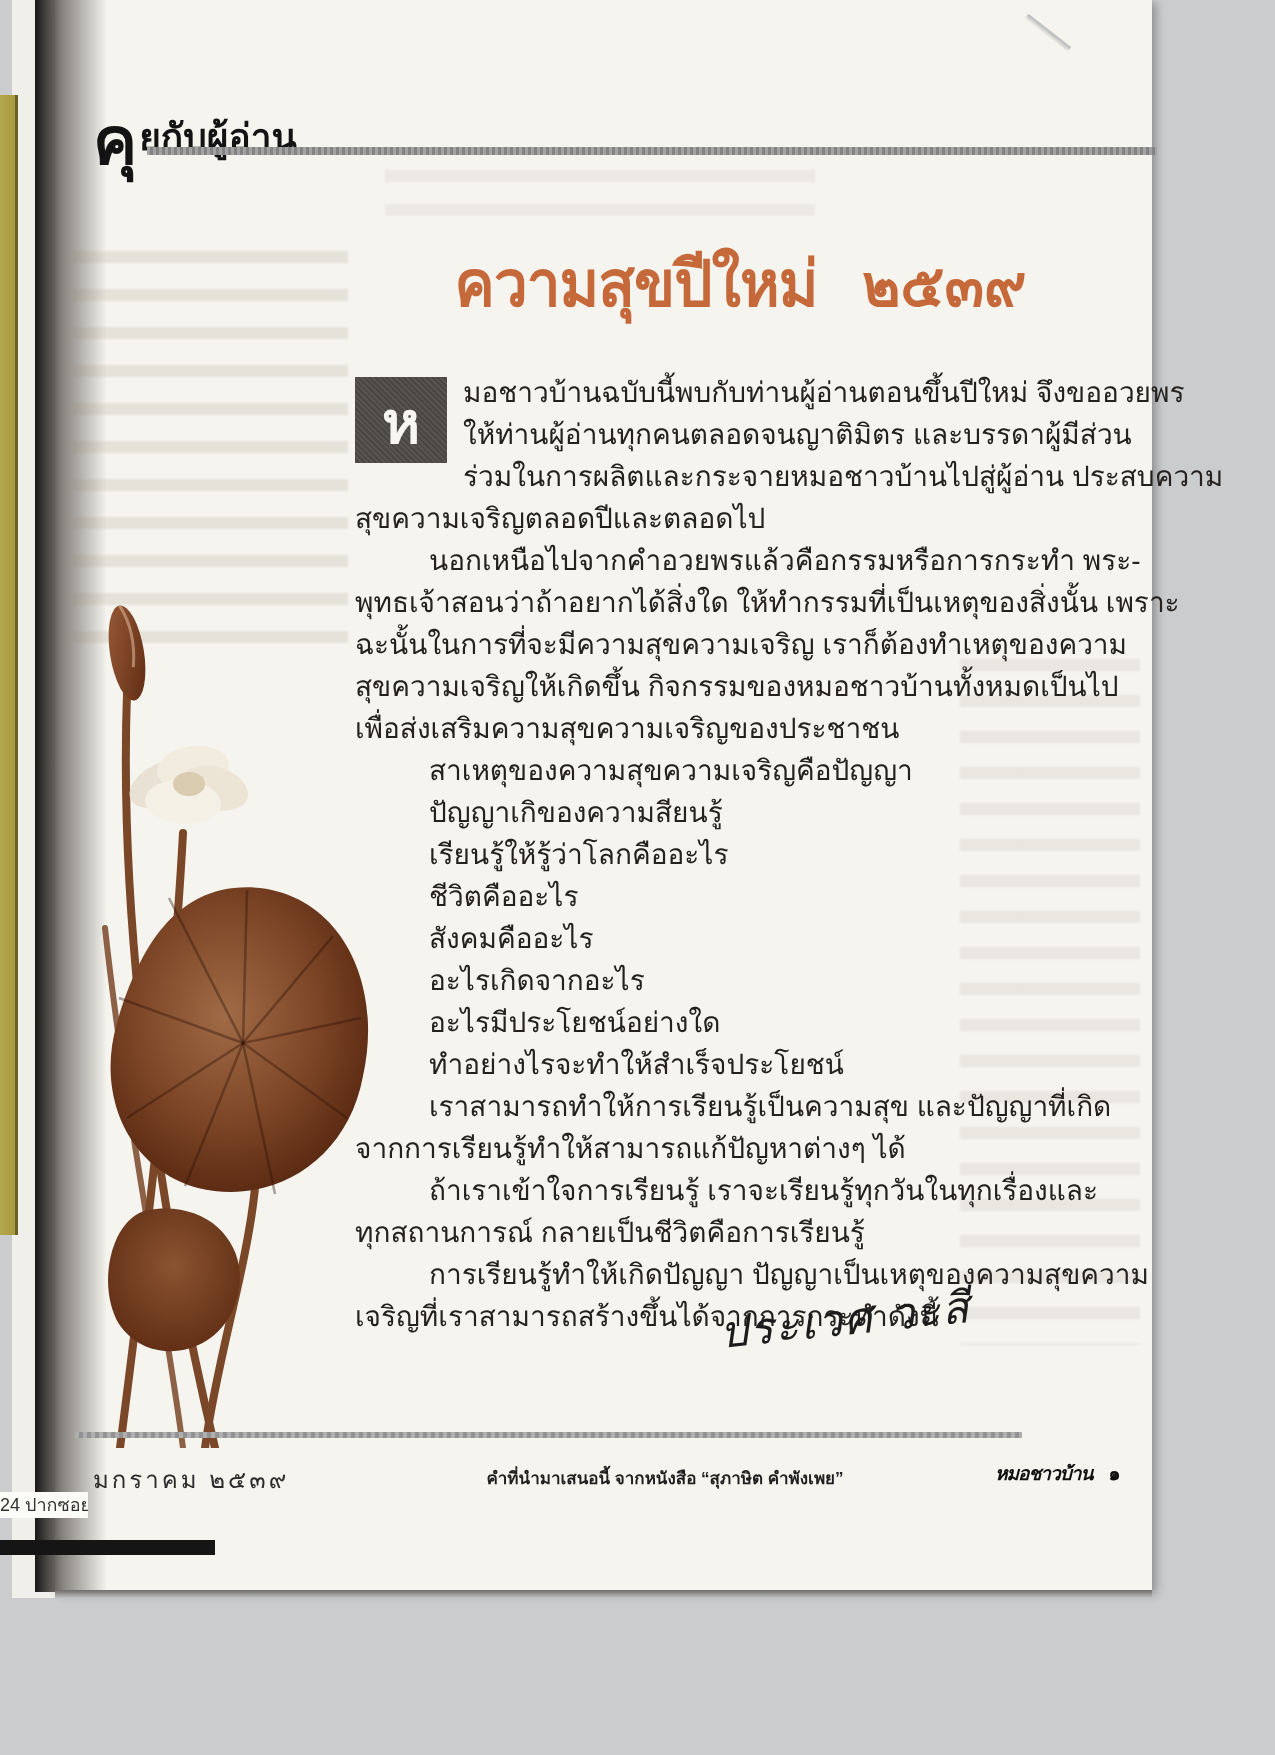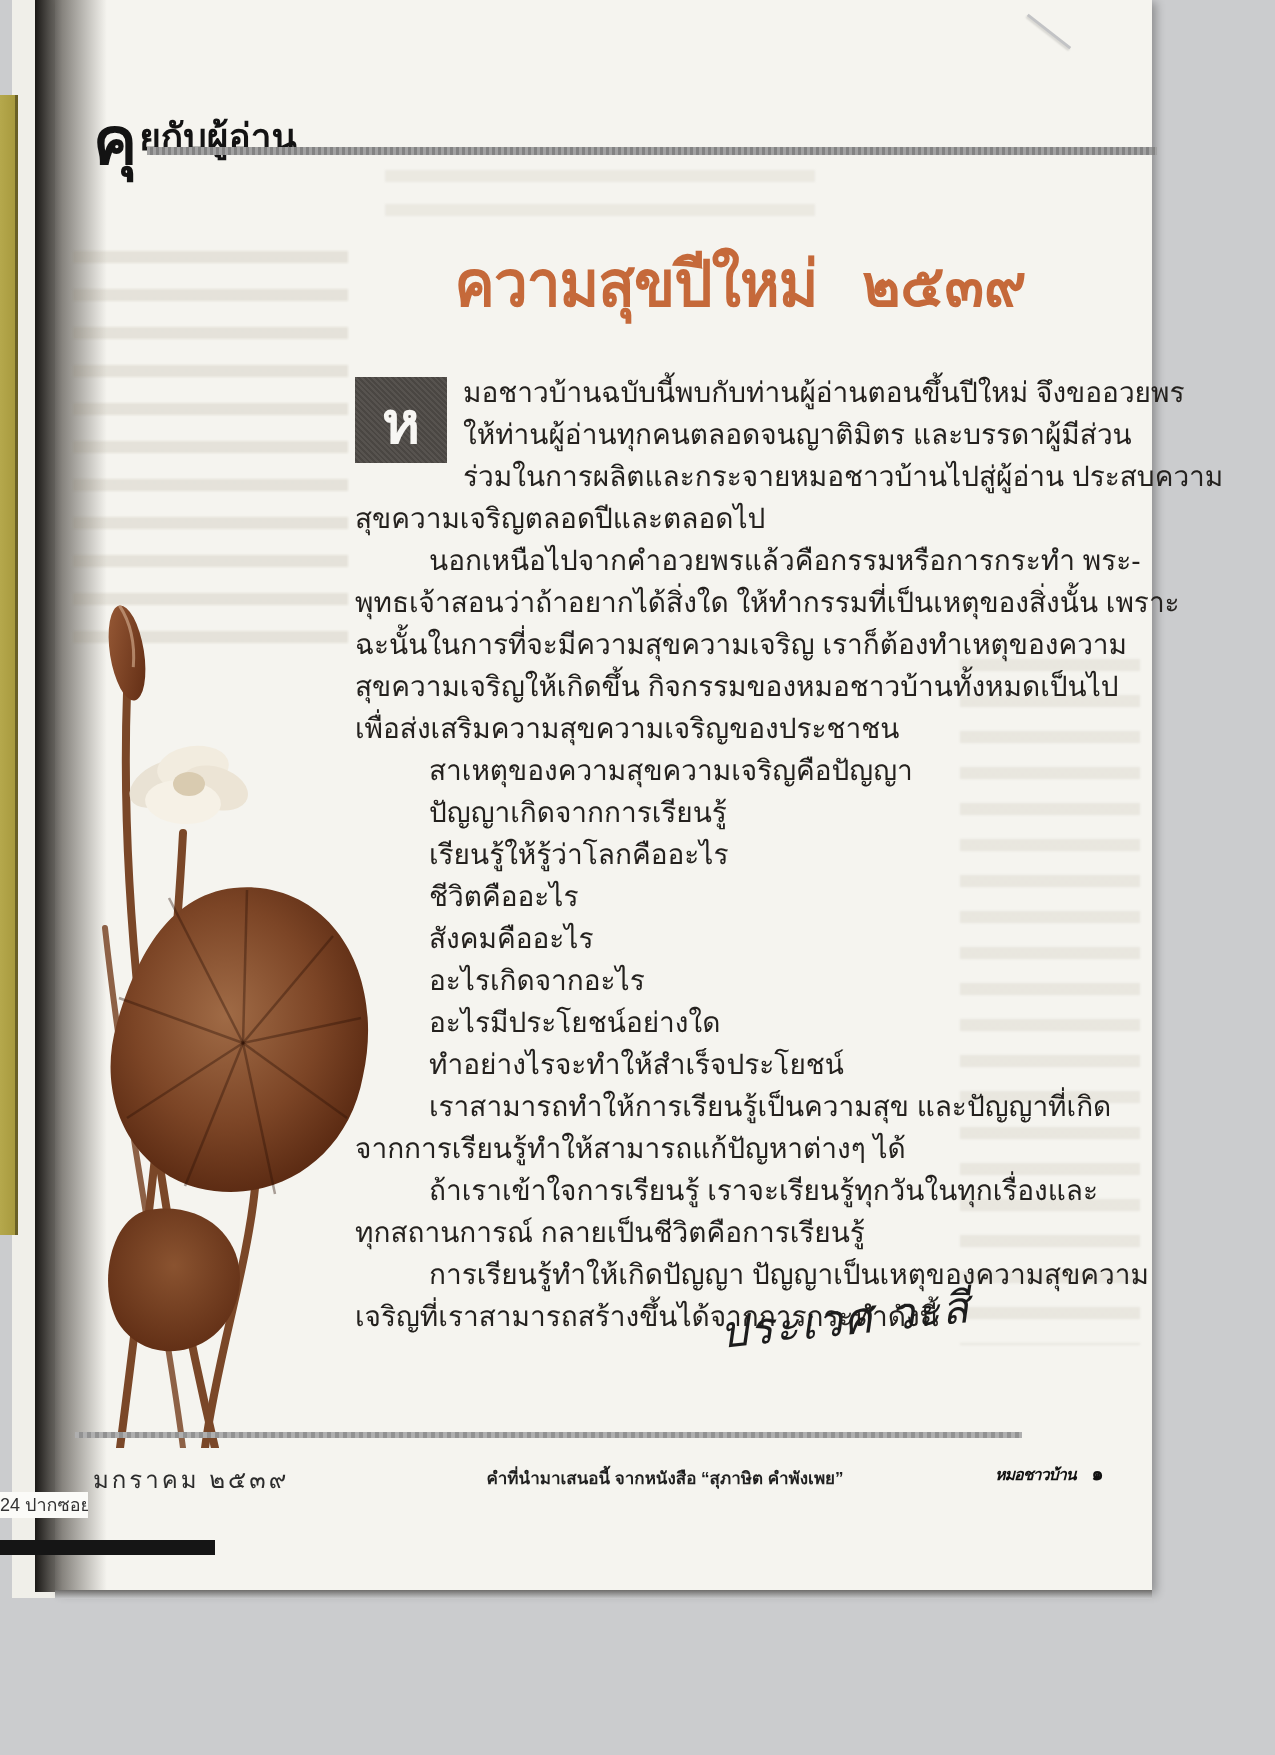--- a/index.html
+++ b/index.html
@@ -65,21 +65,21 @@
     font-family:"DejaVu Serif","Liberation Serif",serif;font-style:italic;
     font-size:44px;color:#1c1c1c;transform:rotate(-6deg);letter-spacing:2px;}
 
   
   .footer-rule{position:absolute;left:20px;top:1432px;width:947px;height:6px;background:#9b9b9b;
     background-image:repeating-linear-gradient(90deg,rgba(255,255,255,.2) 0 4px,rgba(0,0,0,.06) 4px 8px);}
   .footer-date{position:absolute;left:38px;top:1460px;font-size:24px;letter-spacing:3px;color:#2c2c2c;}
   .footer-source{position:absolute;left:320px;top:1464px;width:580px;text-align:center;
     font-size:17px;font-weight:bold;color:#1f1f1f;}
   .footer-mag{position:absolute;left:940px;top:1458px;width:150px;white-space:nowrap;color:#111;}
-  .footer-mag .logo{font-weight:900;font-size:16px;letter-spacing:-1px;font-style:italic;}
+  .footer-mag .logo{font-weight:900;font-size:19px;letter-spacing:-1px;font-style:italic;}
   .footer-mag .pnum{font-size:19px;margin-left:16px;font-weight:bold;}
 
   .lotus{position:absolute;left:10px;top:598px;}
 </style>
 </head>
 <body>
 
 <div class="scan">
 
   <div class="underpages"></div>
@@ -112,21 +112,21 @@
         </div>
         <div class="para">
           <div class="line ind">นอกเหนือไปจากคำอวยพรแล้วคือกรรมหรือการกระทำ พระ-</div>
           <div class="line">พุทธเจ้าสอนว่าถ้าอยากได้สิ่งใด ให้ทำกรรมที่เป็นเหตุของสิ่งนั้น เพราะ</div>
           <div class="line">ฉะนั้นในการที่จะมีความสุขความเจริญ เราก็ต้องทำเหตุของความ</div>
           <div class="line">สุขความเจริญให้เกิดขึ้น กิจกรรมของหมอชาวบ้านทั้งหมดเป็นไป</div>
           <div class="line">เพื่อส่งเสริมความสุขความเจริญของประชาชน</div>
         </div>
         <div class="para">
           <div class="line ind">สาเหตุของความสุขความเจริญคือปัญญา</div>
-          <div class="line ind">ปัญญาเกิดจากการเรียนรู้</div>
+          <div class="line ind">ปัญญาเกิของความสียนรู้</div>
           <div class="line ind">เรียนรู้ให้รู้ว่าโลกคืออะไร</div>
           <div class="line ind">ชีวิตคืออะไร</div>
           <div class="line ind">สังคมคืออะไร</div>
           <div class="line ind">อะไรเกิดจากอะไร</div>
           <div class="line ind">อะไรมีประโยชน์อย่างใด</div>
           <div class="line ind">ทำอย่างไรจะทำให้สำเร็จประโยชน์</div>
         </div>
         <div class="para">
           <div class="line ind">เราสามารถทำให้การเรียนรู้เป็นความสุข และปัญญาที่เกิด</div>
           <div class="line">จากการเรียนรู้ทำให้สามารถแก้ปัญหาต่างๆ ได้</div>

